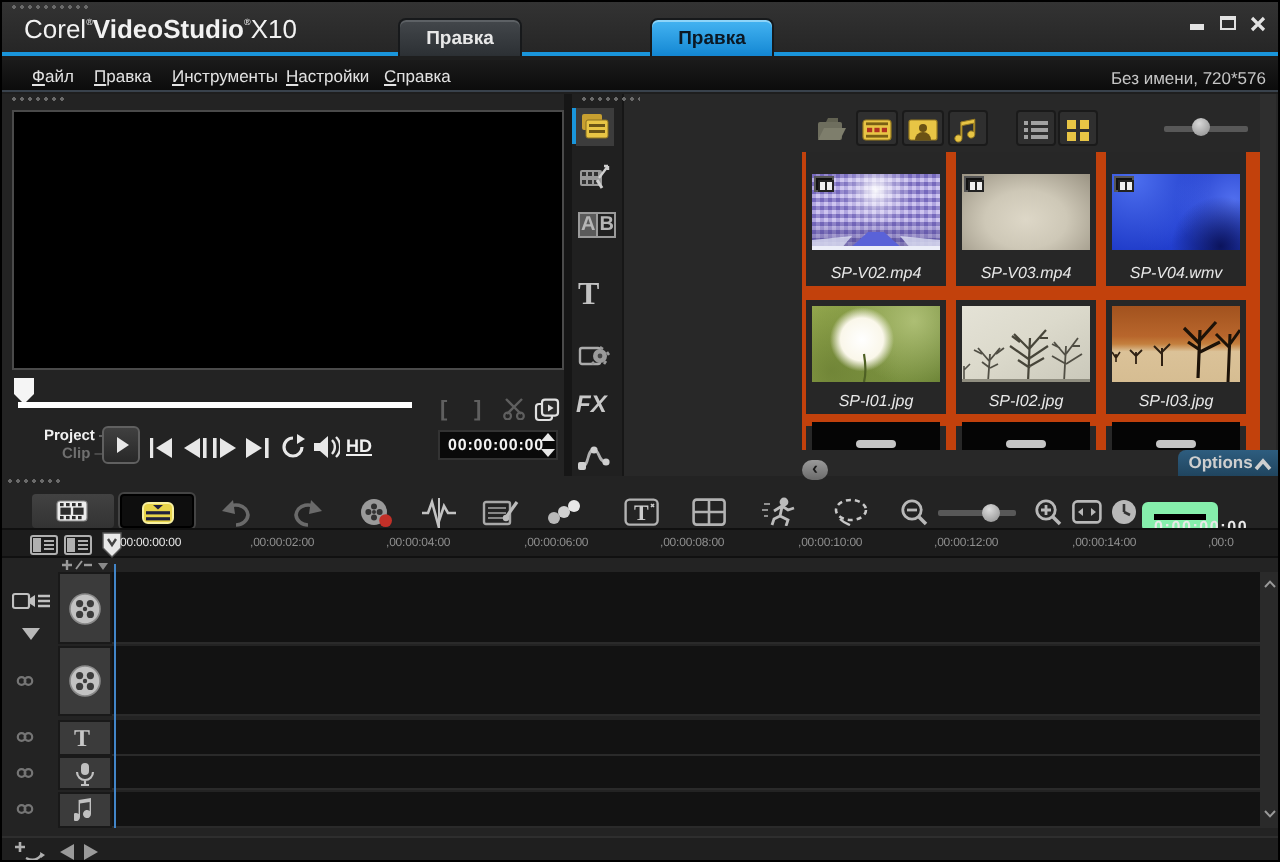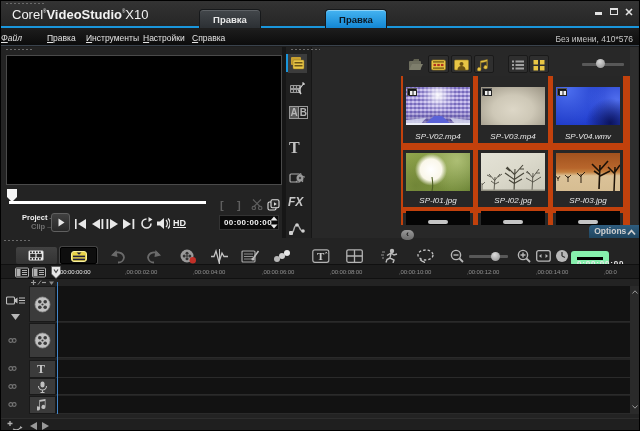--- a/index.html
+++ b/index.html
@@ -72,26 +72,26 @@
     <div class="winbtn" style="left:594px; top:11px; width:7px; height:2.5px; background:#e2e2e2;"></div>
     <div class="winbtn" style="left:609px; top:7px; width:8px; height:7px; border:1px solid #e2e2e2; border-top-width:2px;"></div>
     <div class="winbtn" style="left:624px; top:7px;">
         <svg width="8" height="8">
           <path d="M1,1 L7,7 M7,1 L1,7" stroke="#e2e2e2" stroke-width="1.6"></path>
         </svg>
       </div>
   </div>
 
   <div class="menubar">
-    <div class="mi" style="left:0;font-style:italic;"><u>Ф</u>айл</div>
+    <div class="mi" style="left:15px;"><u>Ф</u>айл</div>
     <div class="mi" style="left:46px;"><u>П</u>равка</div>
     <div class="mi" style="left:85px;"><u>И</u>нструменты</div>
     <div class="mi" style="left:142px;text-align:center;"><u>Н</u>астройки</div>
     <div class="mi" style="left:191px;"><u>С</u>правка</div>
-    <div class="docname">Без имени, 410*576</div>
+    <div class="docname">Без имени, 720*576</div>
   </div>
 
   <div class="preview">
     <div class="dots" style="left:4px; top:1px; width:28px;"></div>
     <div class="screen"></div>
     <div class="scrubmark">
       <svg width="10" height="13">
           <path d="M0,0 h10 v8 l-5,5 l-5,-5 z" fill="#f5f5f5"></path>
         </svg>
     </div>

